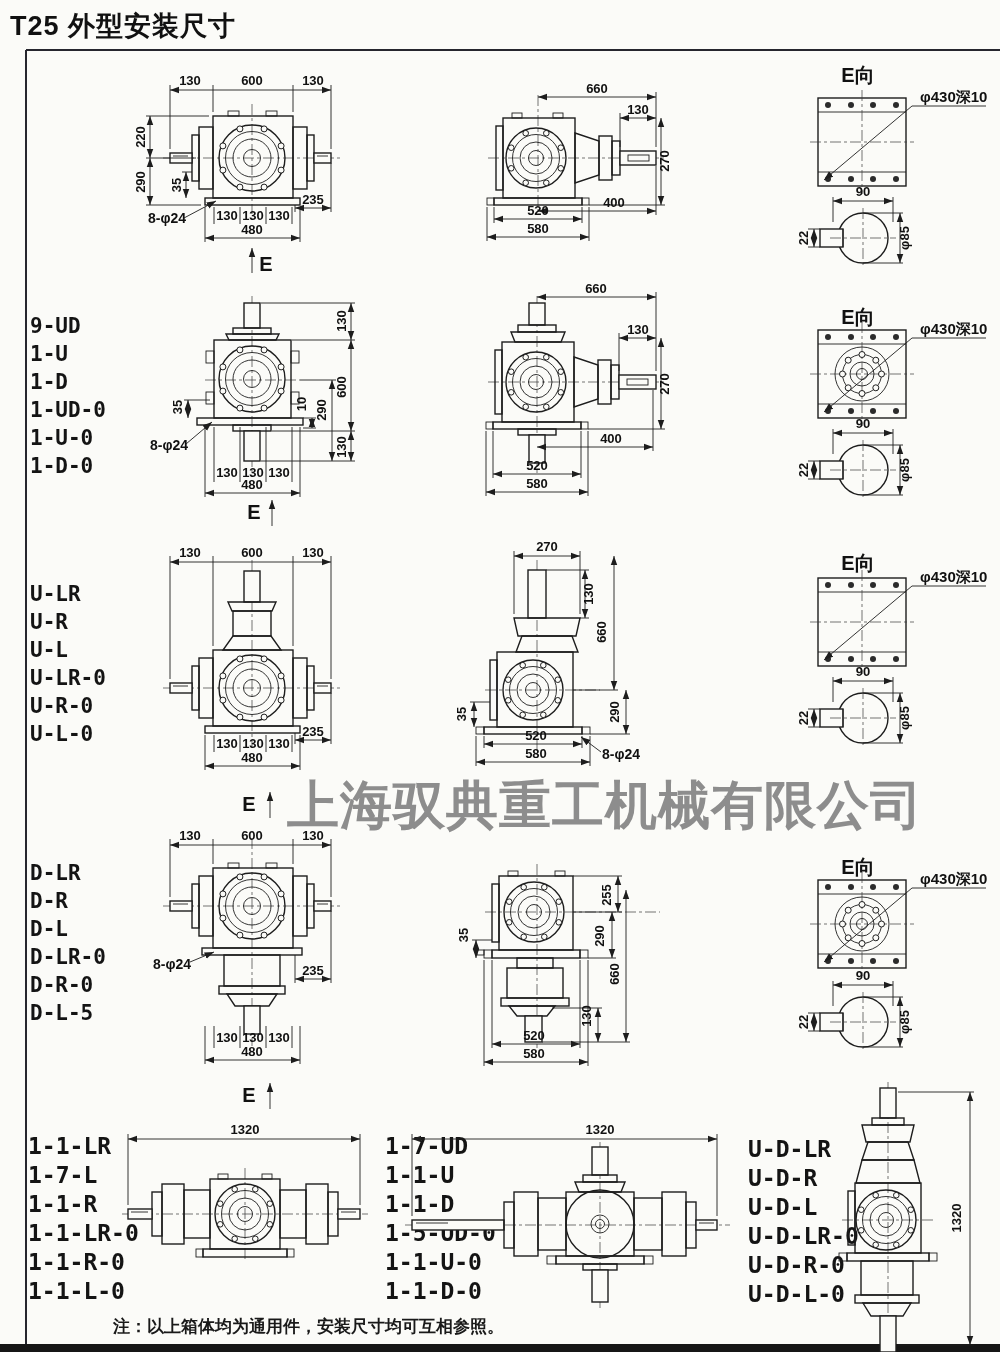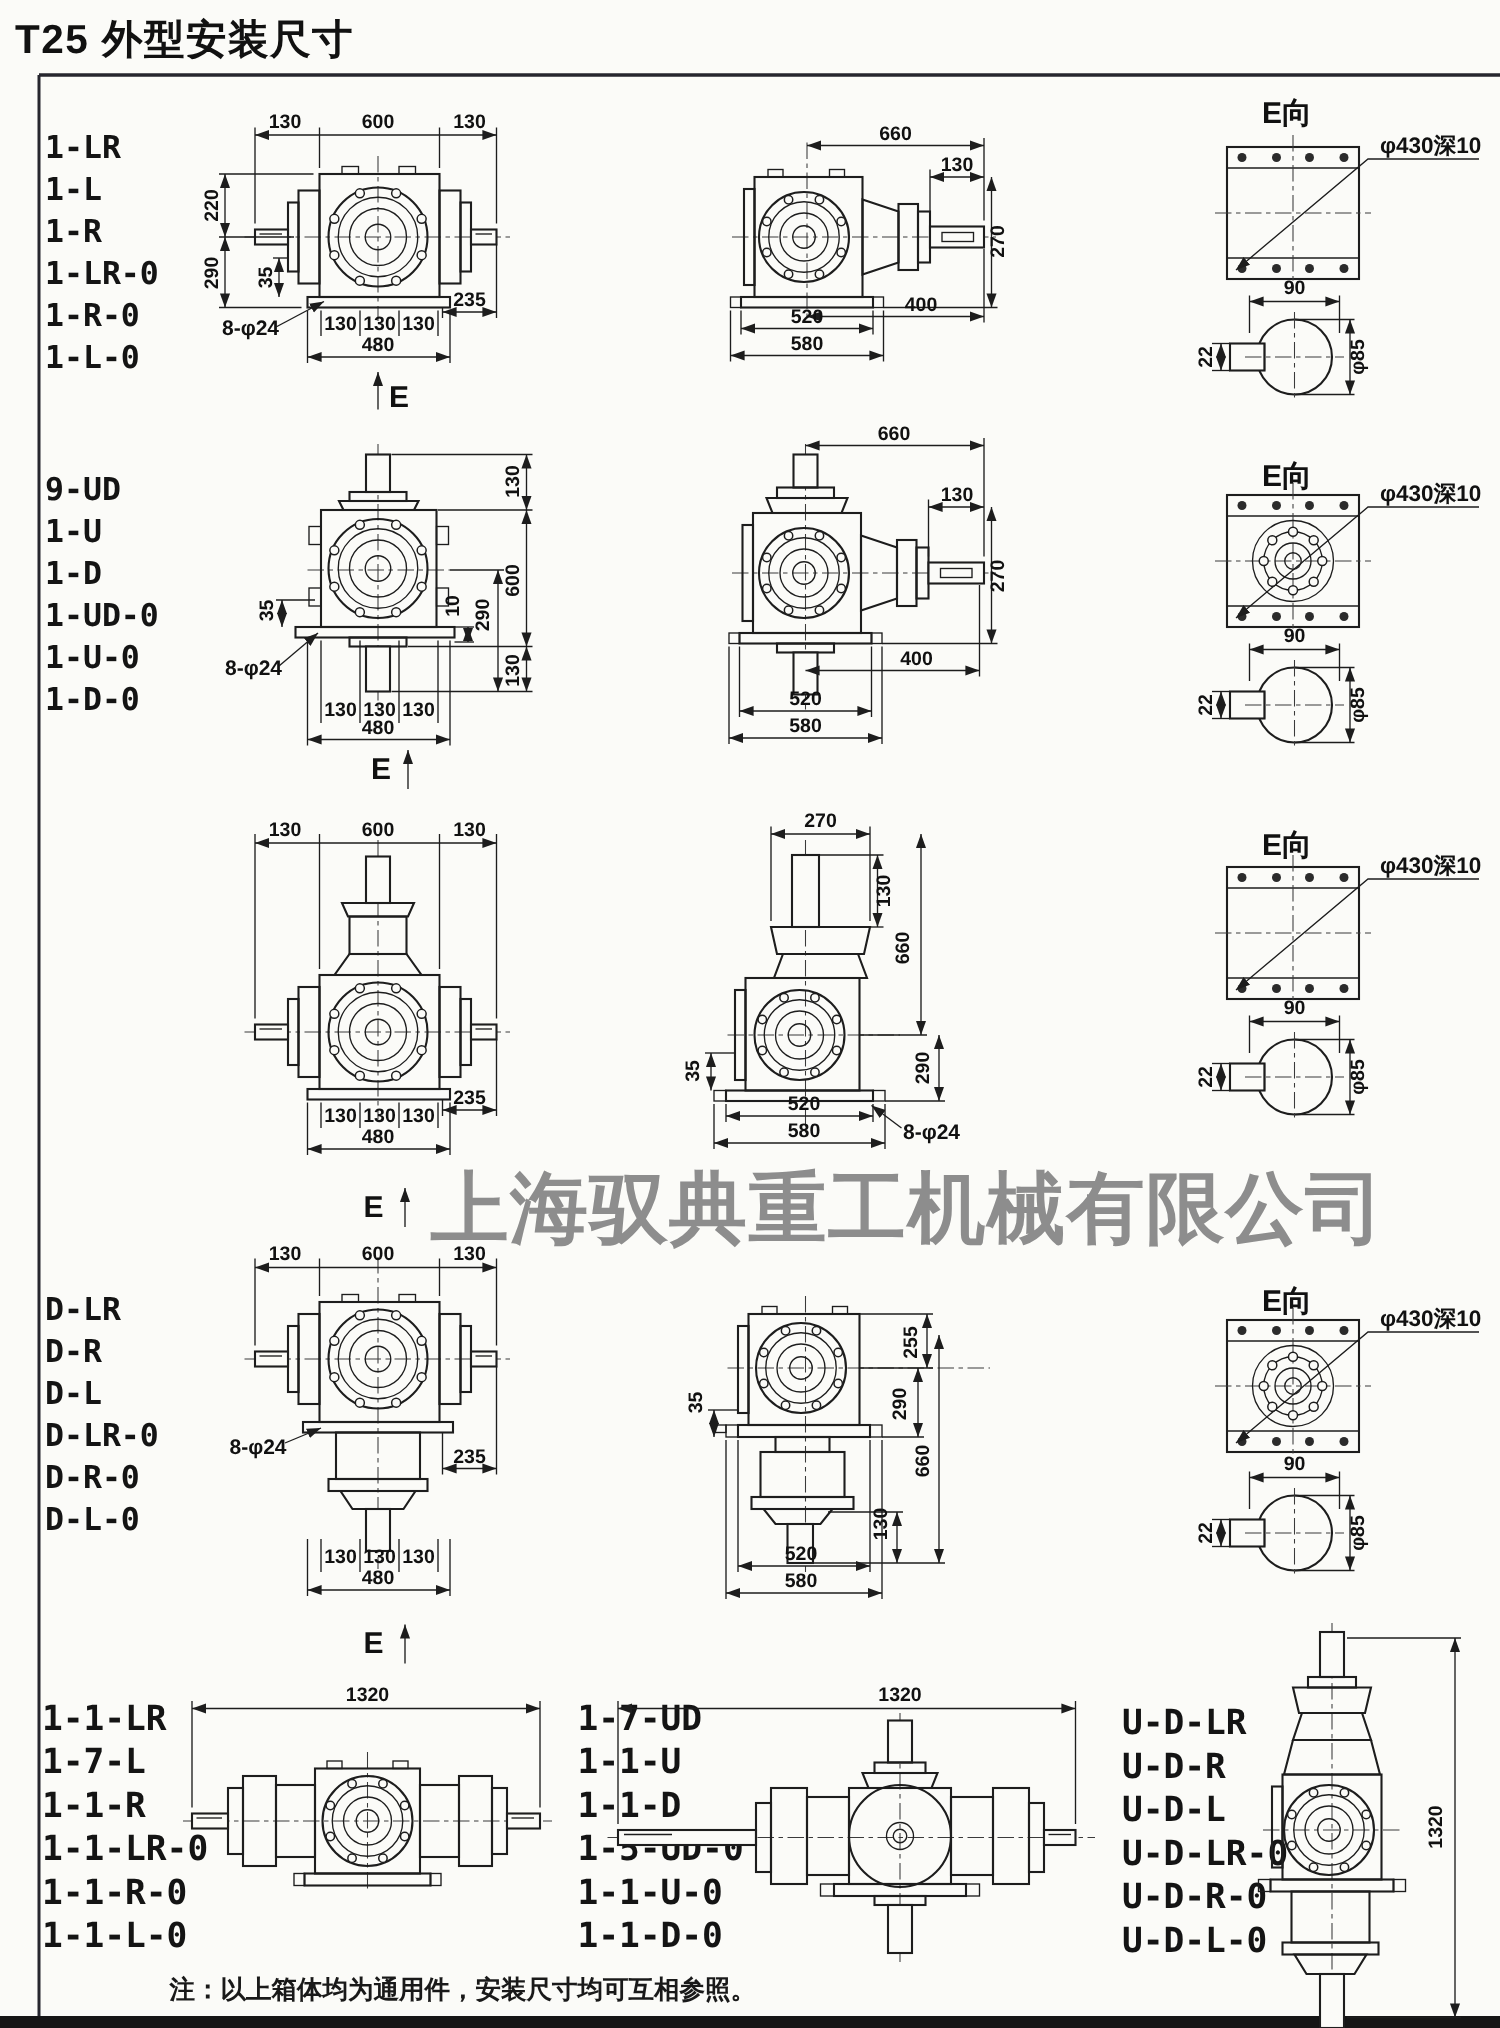--- a/index.html
+++ b/index.html
@@ -28,43 +28,43 @@
   .b{fill:#fbfbf8;stroke:#1d1d1d;stroke-width:1;}
   .bf{fill:#2b2b2b;}
 </style>
 </head>
 <body>
 
 <div id="page">
 
   <div id="page-title">T25 外型安装尺寸</div>
 
-  <div class="labels" style="left:30px;top:84px">
-    <div>1-LR</div>
-    <div>1-L</div>
-    <div>1-R</div>
-    <div>1-LR-0</div>
-    <div>1-R-0</div>
-    <div>1-L-0</div>
-  </div>
   <div class="labels" style="left:30px;top:312px">
     <div>9-UD</div>
     <div>1-U</div>
     <div>1-D</div>
     <div>1-UD-0</div>
     <div>1-U-0</div>
     <div>1-D-0</div>
   </div>
+  <div class="labels" style="left:30px;top:580px">
+    <div>U-LR</div>
+    <div>U-R</div>
+    <div>U-L</div>
+    <div>U-LR-0</div>
+    <div>U-R-0</div>
+    <div>U-L-0</div>
+  </div>
   <div class="labels" style="left:30px;top:859px">
     <div>D-LR</div>
     <div>D-R</div>
     <div>D-L</div>
     <div>D-LR-0</div>
     <div>D-R-0</div>
-    <div>D-L-0</div>
+    <div>D-L-5</div>
   </div>
   <div class="labels small" style="left:28px;top:1132px">
     <div>1-1-LR</div>
     <div>1-7-L</div>
     <div>1-1-R</div>
     <div>1-1-LR-0</div>
     <div>1-1-R-0</div>
     <div>1-1-L-0</div>
   </div>
   <div class="labels small" style="left:385px;top:1132px">

